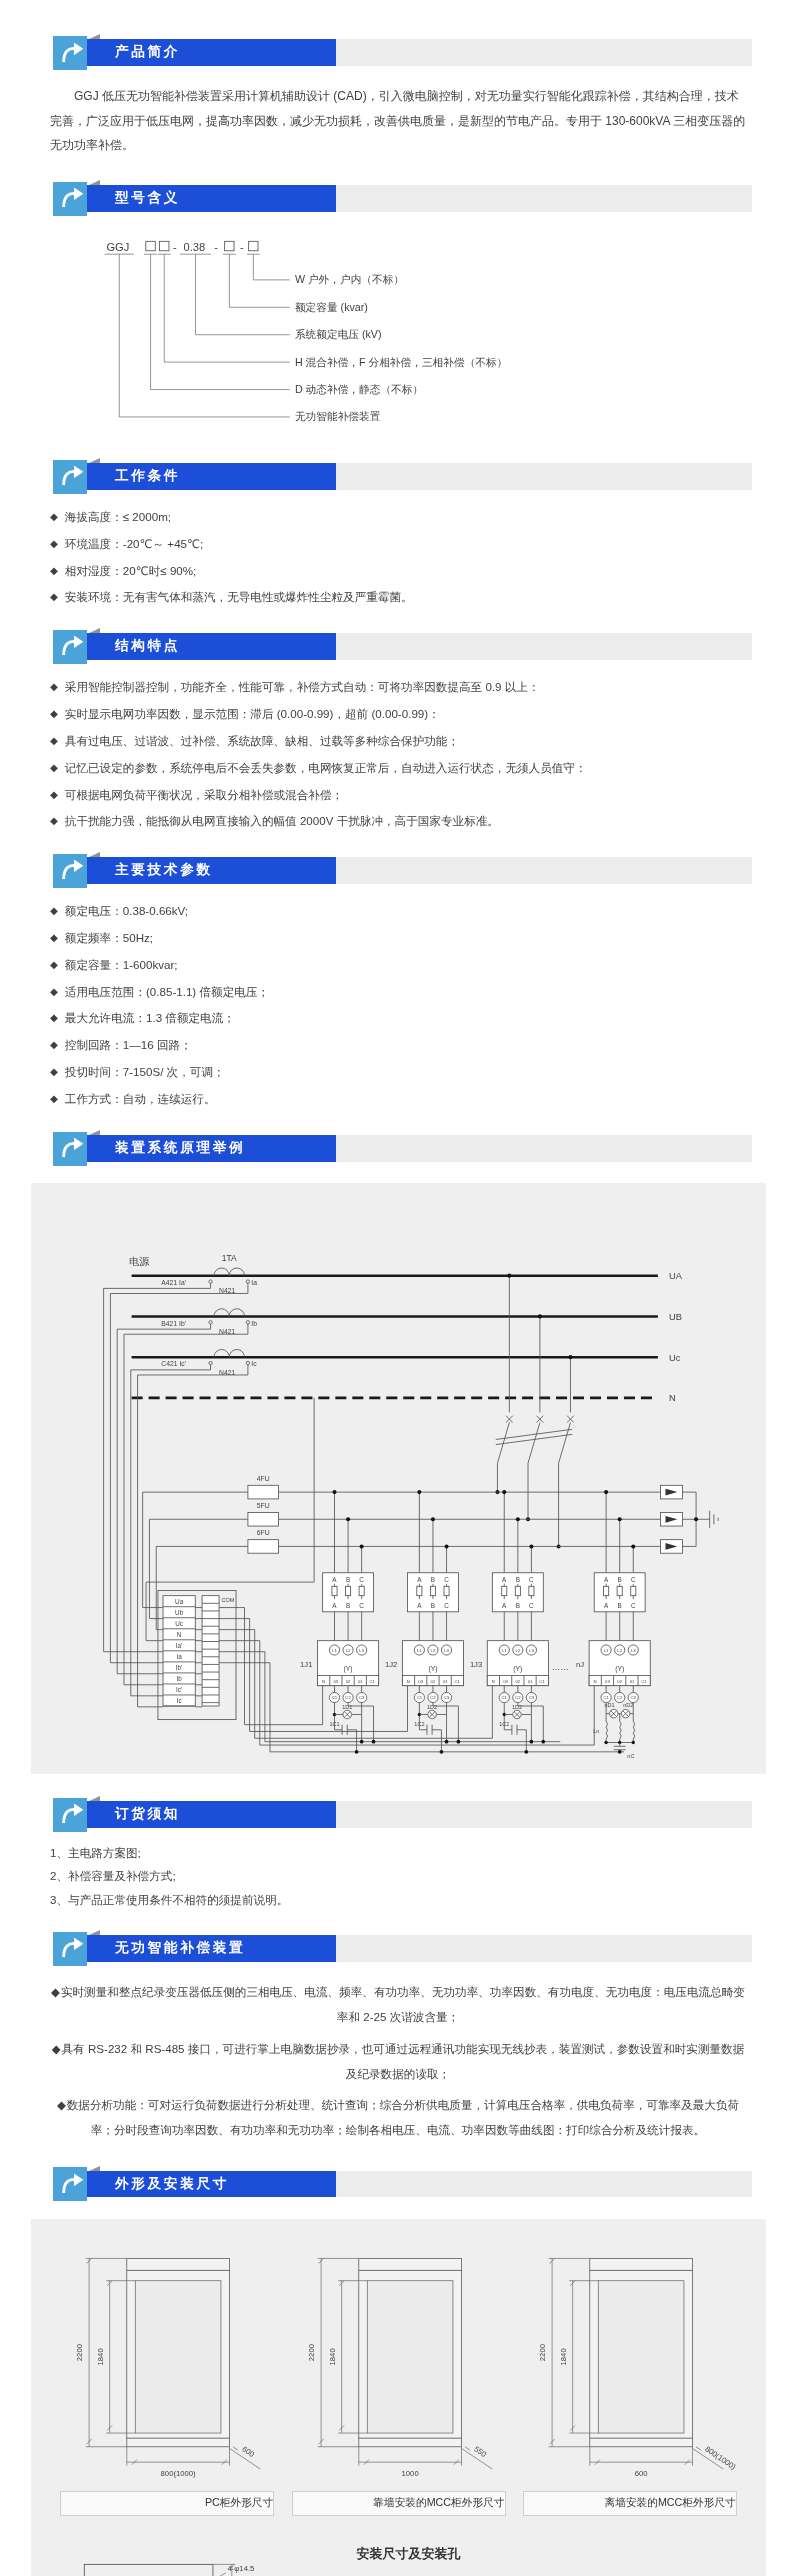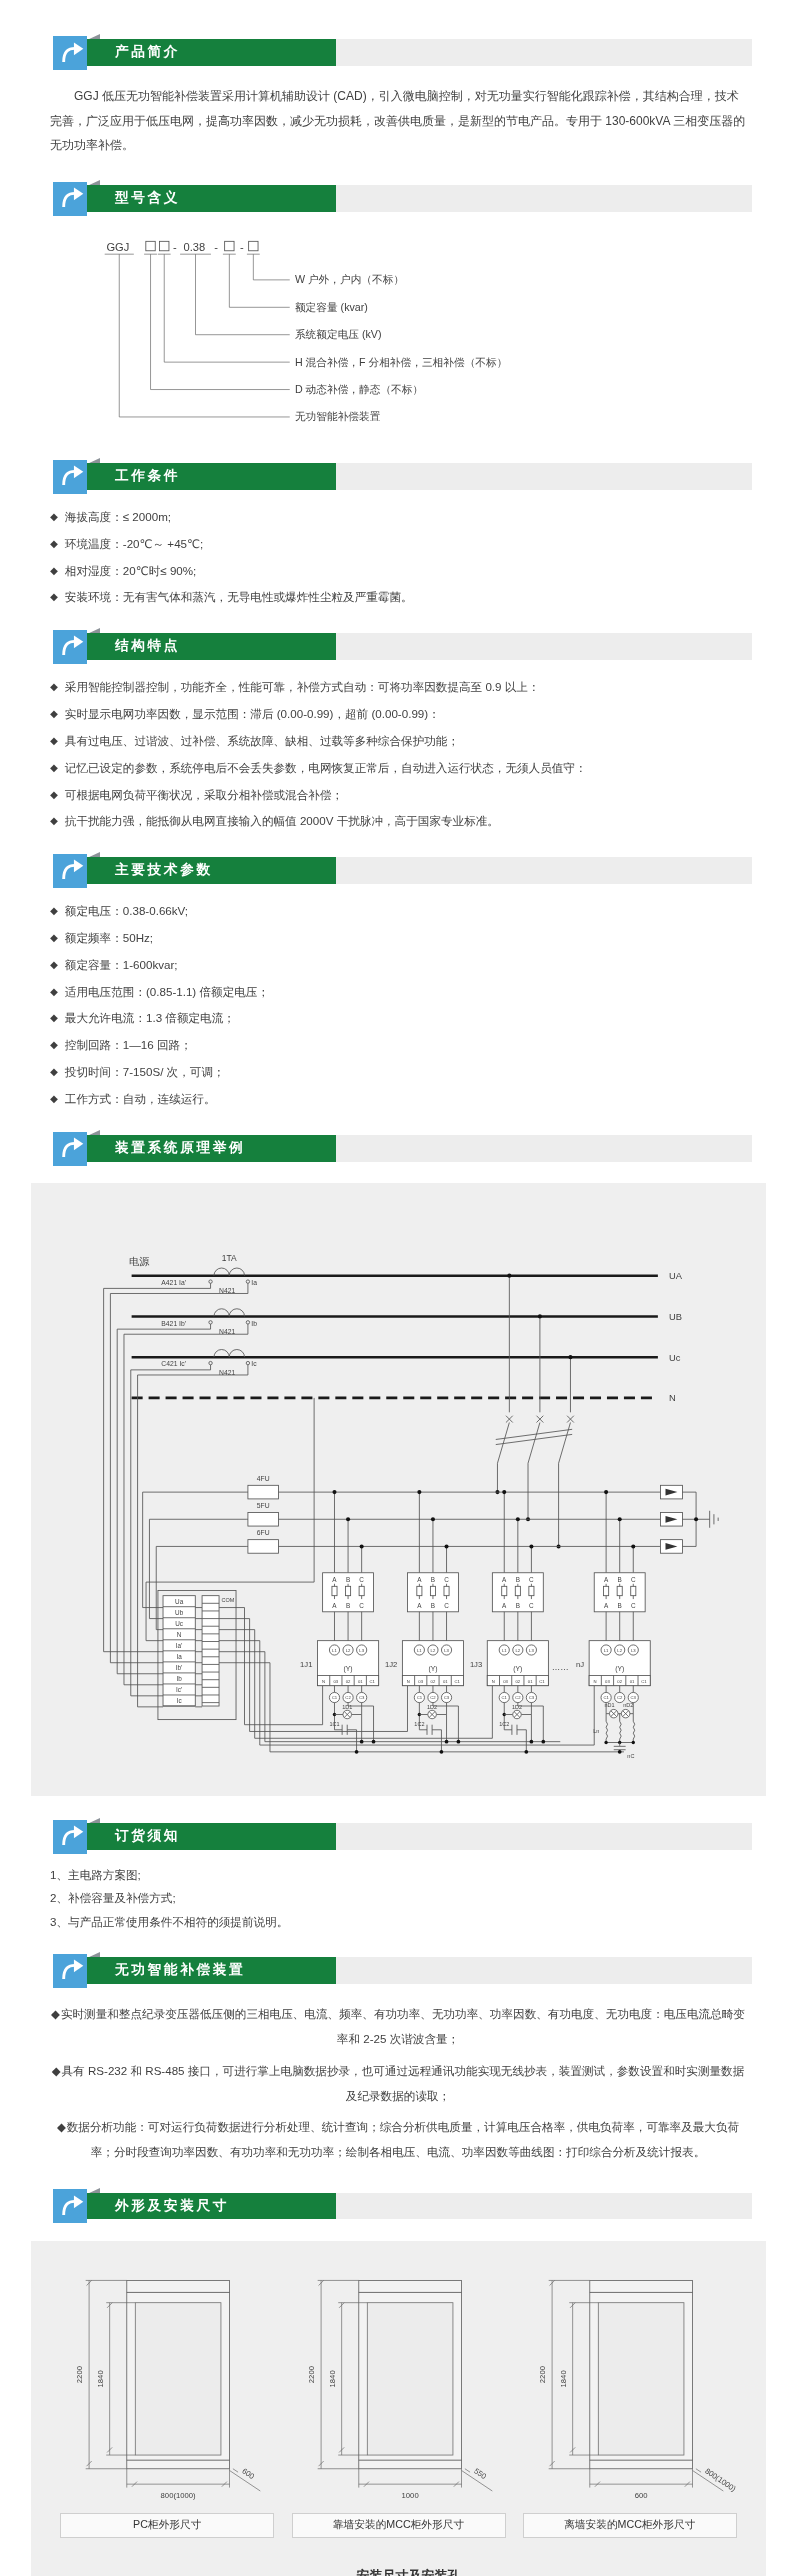--- a/index.html
+++ b/index.html
@@ -2,46 +2,46 @@
 <html style="font-size:13.7px"><head>
 <meta charset="utf-8">
 <style>
   html,body { margin:0; padding:0; background:#ffffff; }
   body { width:797px; font-family:"Liberation Sans","DejaVu Sans",sans-serif; color:#3f3f3f; }
   .page { width:797px; position:relative; padding-top:12px; }
 
   
   .sec { position:relative; height:36px; margin:24px 45px 12px 53px; }
   .sec-tail { position:absolute; left:17px; right:0; top:3.4px; height:26.6px; background:#ededed; }
-  .sec-bar { position:absolute; left:17px; top:3.4px; width:266px; height:26.6px; background:#15803d; color:#fff;
+  .sec-bar { position:absolute; left:17px; top:3.4px; width:266px; height:26.6px; background:#1d4ed8; color:#fff;
              font-size:13.7px; font-weight:bold; line-height:26.6px; padding-left:45px; box-sizing:border-box; letter-spacing:2.6px; }
   .sec-fold { position:absolute; left:34px; top:-1.7px; width:0; height:0;
               border-left:13.7px solid transparent; border-bottom:6px solid #8d9399; }
   .sec-icon { position:absolute; left:0; top:0; width:34px; height:34px; background:#4ba3da; z-index:2;
               display:flex; align-items:center; justify-content:center; }
 
   .intro-p { margin:5.1px 51px 0 50px; font-size:12px; line-height:2.05; text-indent:2em; }
 
   .model-svg { display:block; margin:8.6px 0 0 79px; }
 
   .blist { margin:3.4px 51px 0 50px; }
   .b-item { display:flex; gap:6.9px; margin:9.4px 0; font-size:11.6px; line-height:1.5; }
   .b-item .dm { font-size:10.3px; line-height:1.7; }
   .o-item { margin:8.6px 0 8.6px 50px; font-size:11.6px; }
   .mon-item { margin:6.9px 51px 6.9px 50px; font-size:11.6px; line-height:2.15;text-align:center; }
   .mon-item .dm { margin-right:0.9px; }
 
   .panel { background:#efefef; margin:15.4px 31px 0 31px; }
-  .sys-panel { padding:29px 0 32px 0; }
+  .sys-panel { padding:29px 0 10px 0; }
   .sys-svg { display:block; width:730px; margin:0 auto; }
 
   .dims-panel { padding:24px 12px 34px 12px; }
   .figs-row { display:flex; justify-content:space-evenly; align-items:flex-start; }
   .fig { width:214px; display:flex; flex-direction:column; align-items:center; }
-  .fig-cap { background:#fafafa; border:0.9px solid #cfcfcf; width:100%; box-sizing:border-box; text-align:center;
+  .fig-cap { background:#fafafa; border:0.9px solid #cfcfcf; width:100%; box-sizing:border-box; text-align:right;
              font-size:10.7px; color:#333; padding:4.3px 0; margin-top:10.3px; }
   .bottom-row { display:flex; gap:22px; margin-top:26px; padding:0 6.9px; align-items:flex-start; }
 
   .dt-wrap { flex:1; padding-top:3.4px; }
   .dt-title { font-size:13px; font-weight:bold; color:#333; margin:0 0 6.9px 1.7px; }
 
   
   .w { stroke:#555; stroke-width:1; fill:none; }
   .bus { stroke:#1a1a1a; stroke-width:3; }
   .dashl { stroke-dasharray:13,7; }

